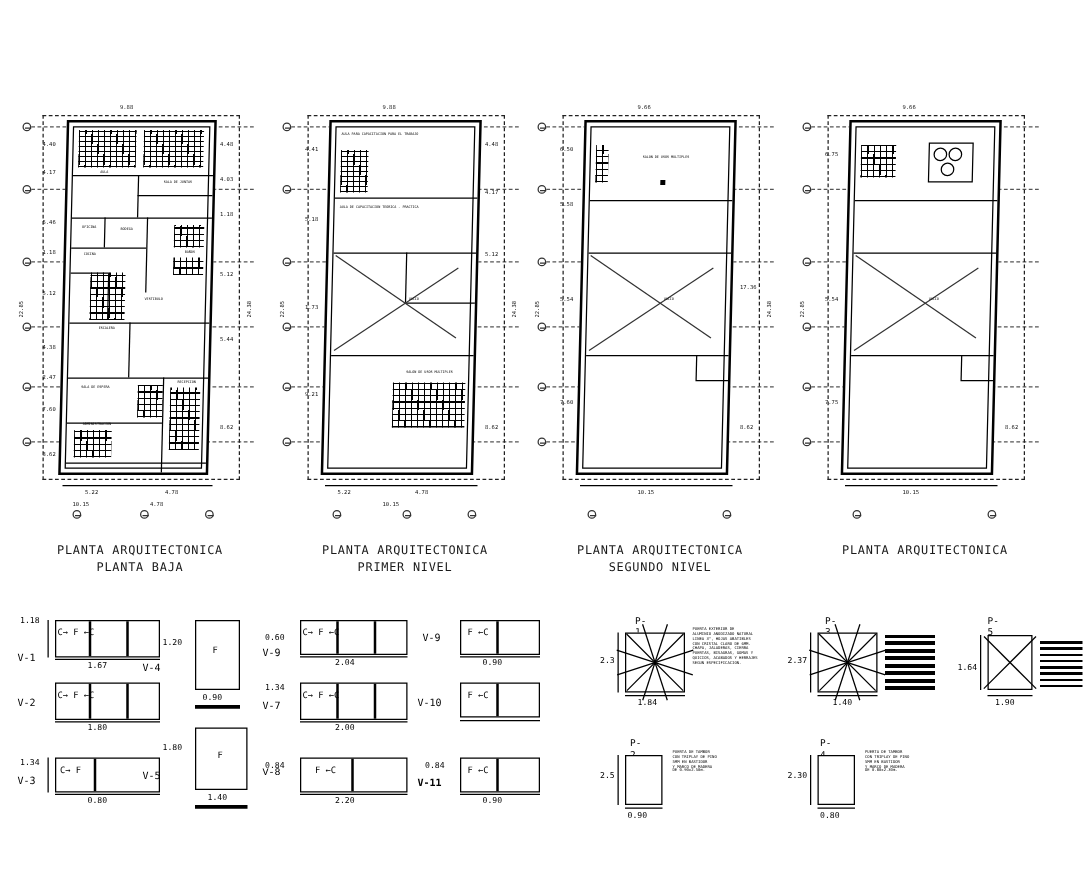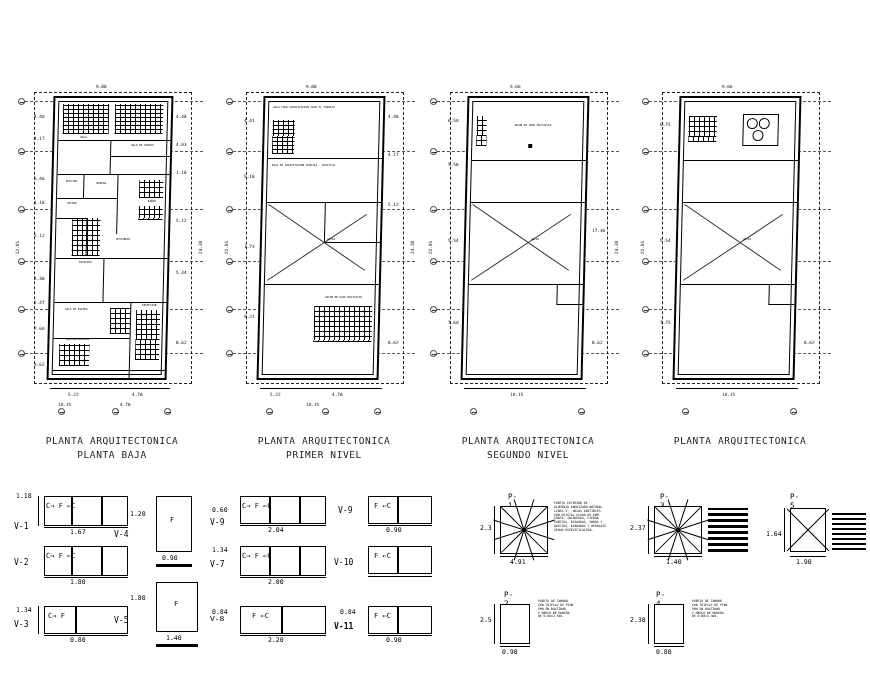--- a/index.html
+++ b/index.html
@@ -555,21 +555,21 @@
       <div class="door-box" style="left:20px; top:14px; width:48px; height:48px;">
         <div class="door-x">
           <i style="transform:translate(-50%,-50%) rotate(45deg);"></i>
           <i style="transform:translate(-50%,-50%) rotate(-45deg);"></i>
           <i style="transform:translate(-50%,-50%) rotate(18deg);"></i>
           <i style="transform:translate(-50%,-50%) rotate(-18deg);"></i>
           <i style="transform:translate(-50%,-50%) rotate(72deg);"></i>
           <i style="transform:translate(-50%,-50%) rotate(-72deg);"></i>
         </div>
       </div>
-      <div class="win-dim-bot" style="left:30px; top:66px;">4.91</div>
+      <div class="win-dim-bot" style="left:30px; top:66px;">1.84</div>
       <div class="dimline" style="left:20px; top:64px; width:48px;"></div>
       <div class="door-note" style="left:74px; top:10px; width:62px;">PUERTA EXTERIOR DE
 ALUMINIO ANODIZADO NATURAL
 LINEA 3", HOJAS ABATIBLES
 CON CRISTAL CLARO DE 6MM.
 CHAPA, JALADERAS, CIERRA
 PUERTAS, BISAGRAS, GOMAS Y
 QUICIOS, ACABADOS Y HERRAJES
 SEGUN ESPECIFICACION.</div>
     </div>

